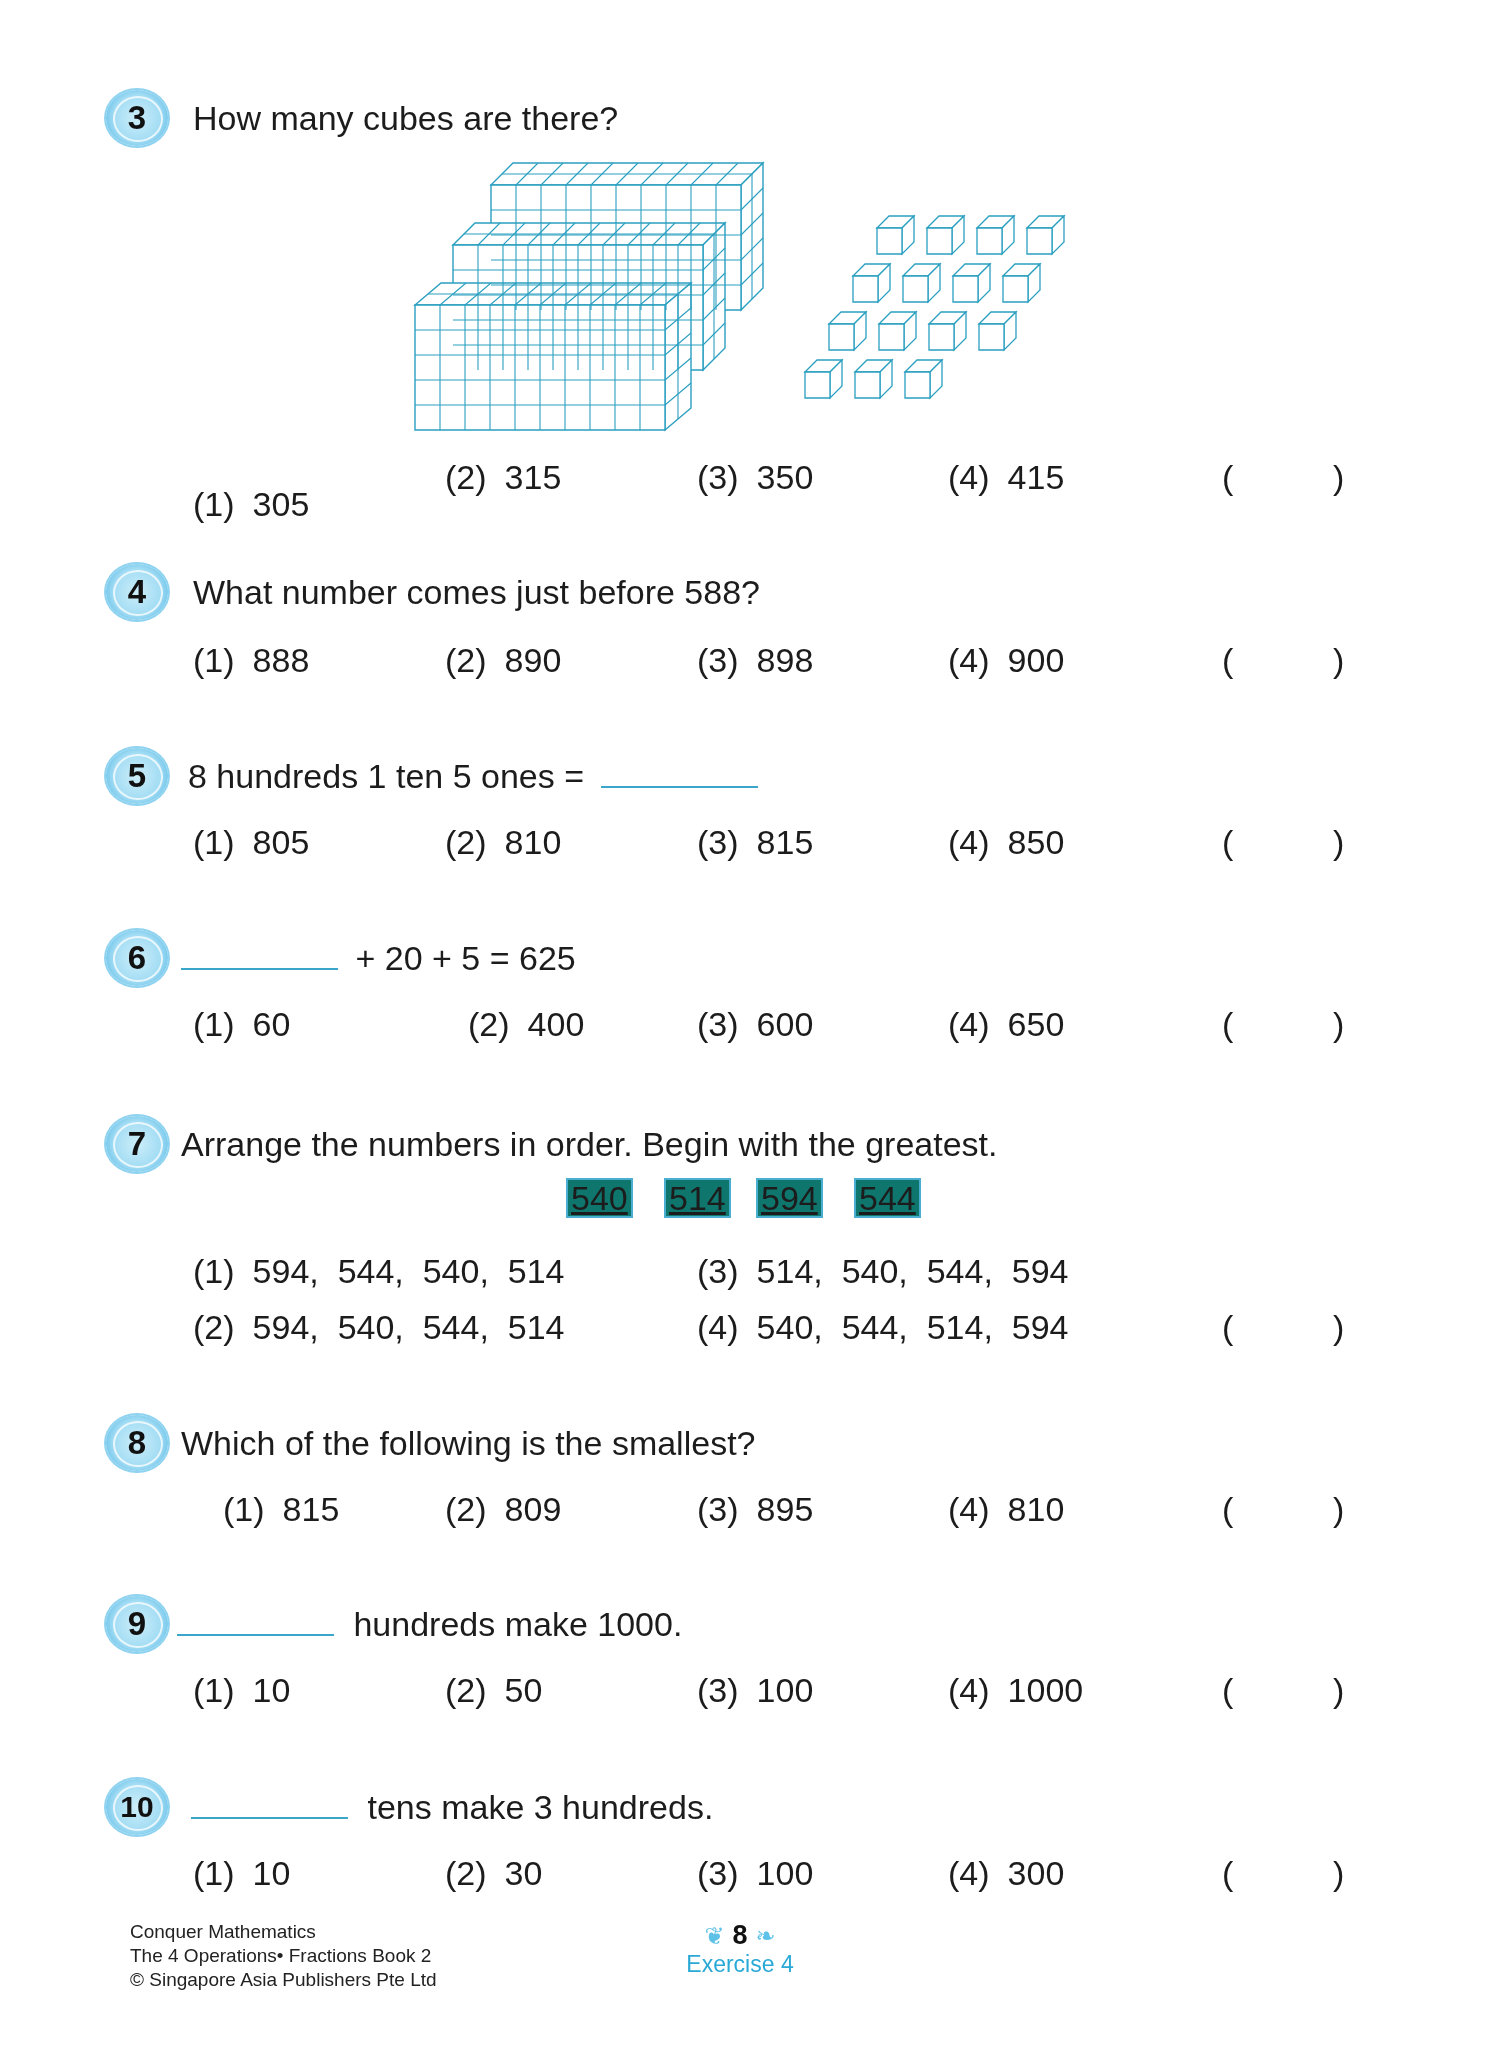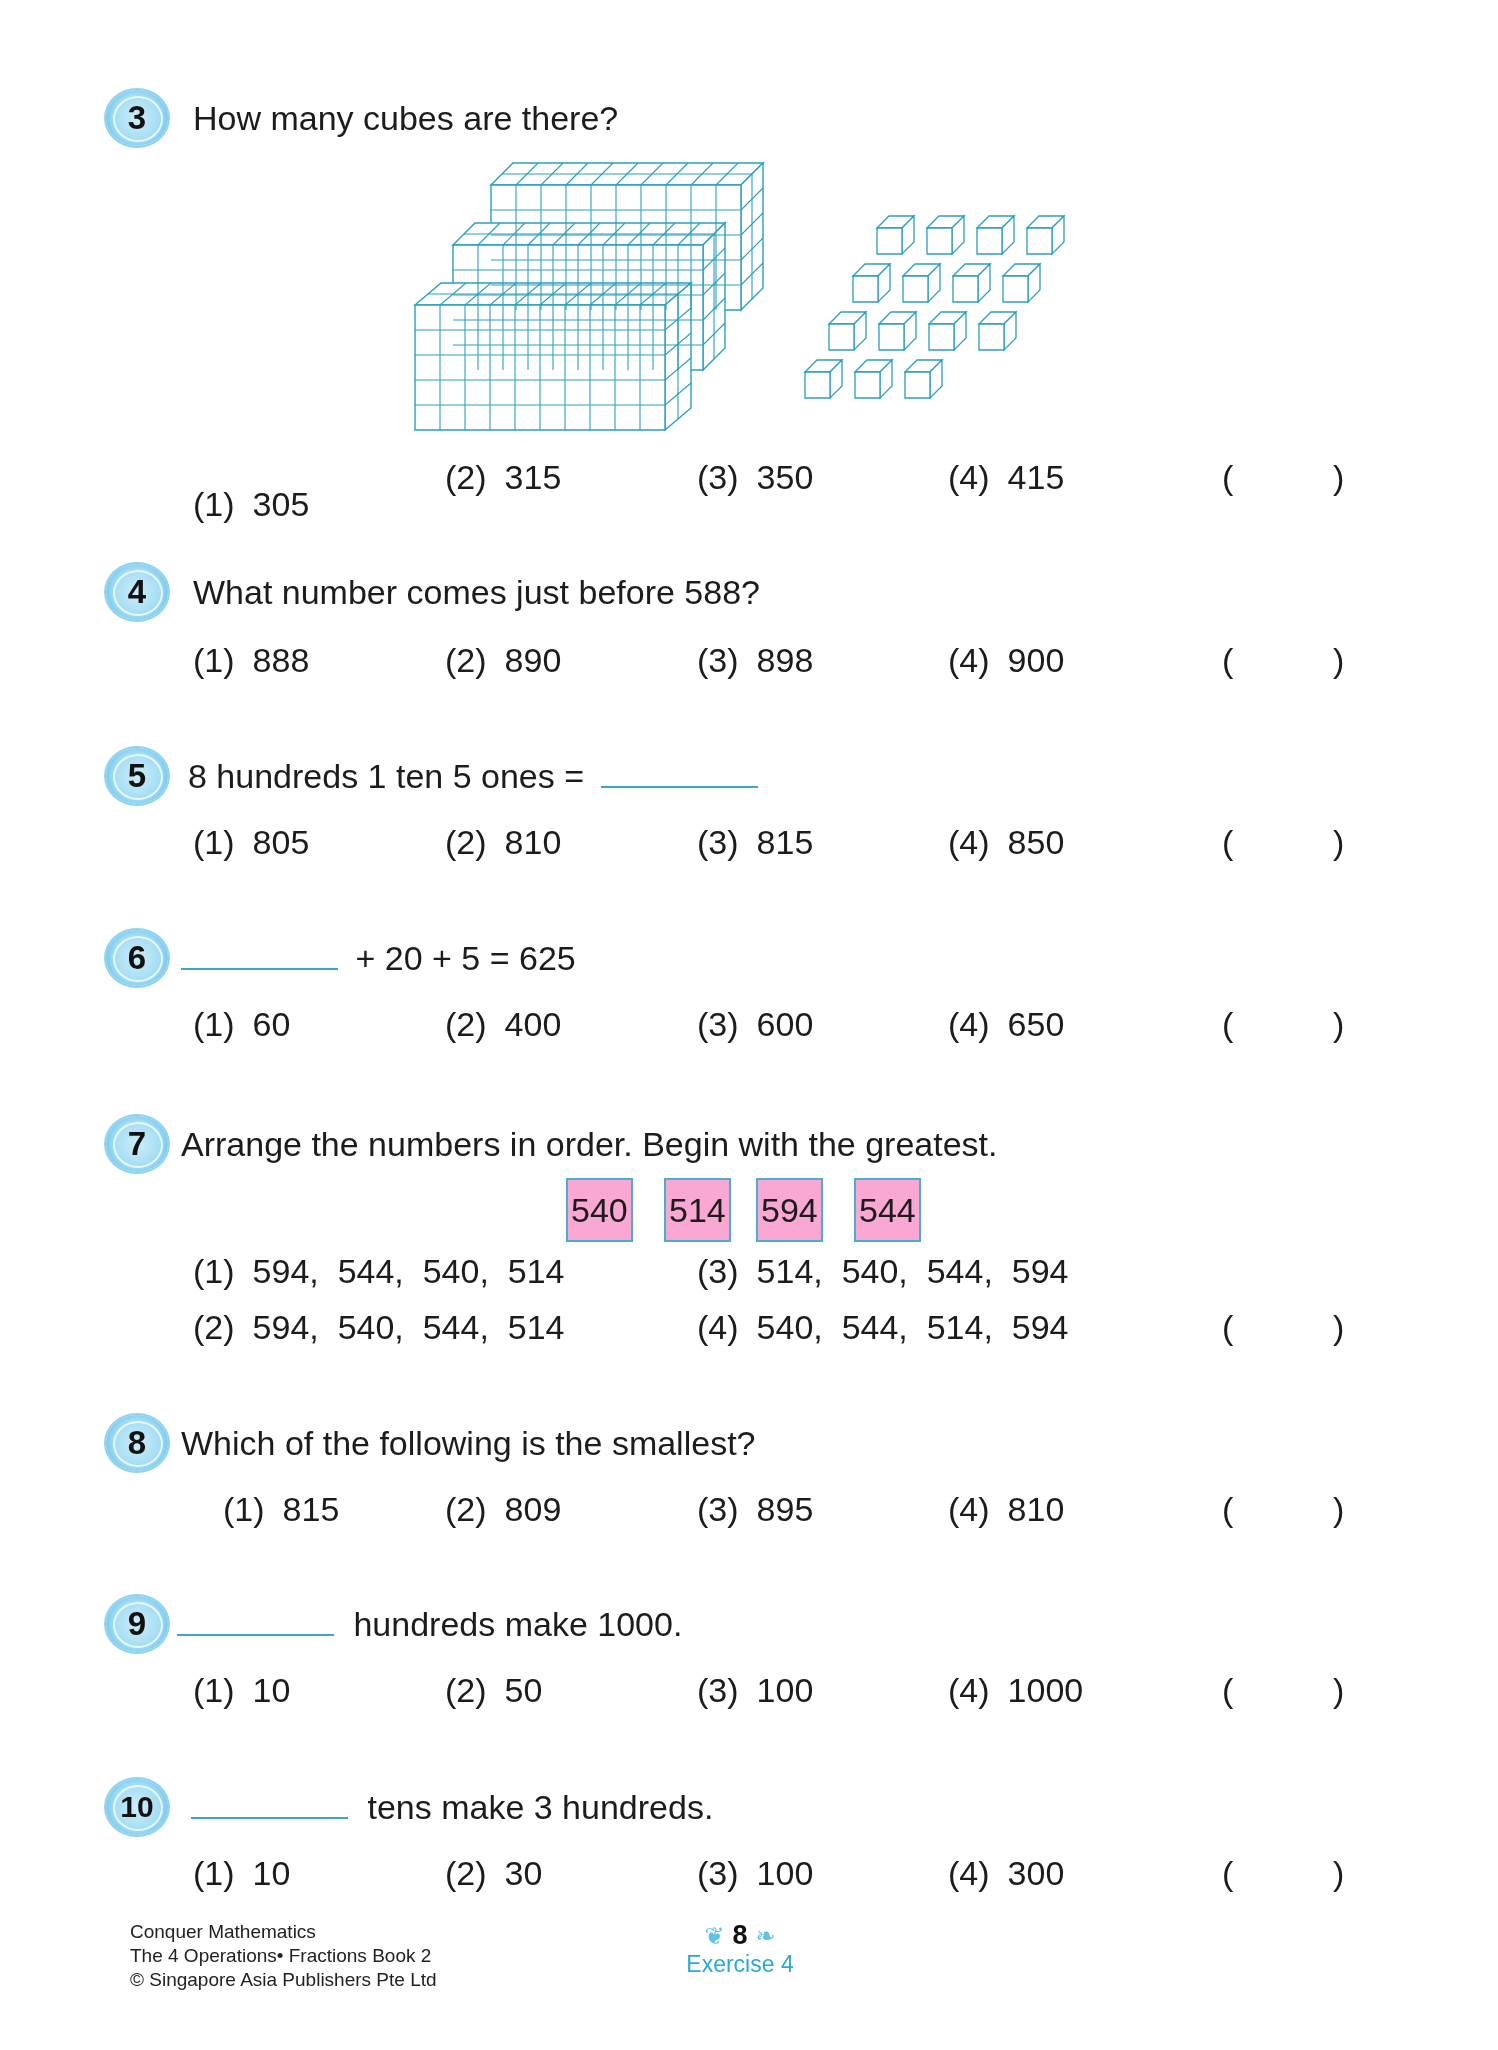--- a/index.html
+++ b/index.html
@@ -11,21 +11,21 @@
            box-shadow: 0 0 0 2px #8fd3f0; display: flex; align-items: center; justify-content: center; }
   .badge::before { content: ""; position: absolute; left: 7px; top: 6px; width: 46px; height: 42px;
            border-radius: 50%; border: 2px solid rgba(255,255,255,0.75); }
   .badge span { position: relative; font-weight: bold; font-size: 33px; color: #111; }
   .qtext { position: absolute; font-size: 34px; white-space: nowrap; line-height: 40px; }
   .blank { display: inline-block; border-bottom: 2px solid #3aa6c9; height: 28px; vertical-align: baseline; }
   .opt { position: absolute; font-size: 34px; white-space: nowrap; line-height: 40px; }
   .opt .n { display: inline-block; margin-right: 18px; }
   .paren { position: absolute; font-size: 34px; line-height: 40px; }
   .numbox { position: absolute; border: 2px solid #4aaed0; font-size: 34px; line-height: 34px;
-            padding: 13px 3px; background: #f9a8d4; }
+            padding: 1px 3px; background: #0f766e; text-decoration: underline; }
   .footer-left { position: absolute; left: 130px; top: 1920px; font-size: 19px; line-height: 24px; color: #222; }
   .footer-center { position: absolute; left: 640px; width: 200px; top: 1920px; text-align: center; }
   .pg { font-size: 27px; font-weight: bold; color: #111; }
   .orn { color: #5ec2e8; font-size: 24px; margin: 0 8px; }
   .ex { font-size: 23px; color: #2aa9d6; }
   svg line, svg path, svg rect, svg polygon { vector-effect: non-scaling-stroke; }
 </style>
 </head>
 <body>
 
@@ -159,21 +159,21 @@
 
 <div class="badge" style="left:106px; top:930px;">
   <span>6</span>
 </div>
 <div class="qtext" style="left:181px; top:938px;">
   <span class="blank" style="width:157px; margin-right:8px;"></span>
   <span>+ 20 + 5 = 625</span>
 </div>
 <div>
   <div class="opt" style="left:193px; top:1004px;"><span class="n">(1)</span><span>60</span></div>
-  <div class="opt" style="left:445px; top:1004px;"><span class="n">(2)</span><span>400</span></div>
+  <div class="opt" style="left:468px; top:1004px;"><span class="n">(2)</span><span>400</span></div>
   <div class="opt" style="left:697px; top:1004px;"><span class="n">(3)</span><span>600</span></div>
   <div class="opt" style="left:948px; top:1004px;"><span class="n">(4)</span><span>650</span></div>
   <div class="paren" style="left:1222px; top:1004px;">(</div>
   <div class="paren" style="left:1333px; top:1004px;">)</div>
   <div class="abs" style="left:1240px; top:1002px; width:90px; height:44px;"></div>
 </div>
 
 <div class="badge" style="left:106px; top:1116px;">
   <span>7</span>
 </div>

